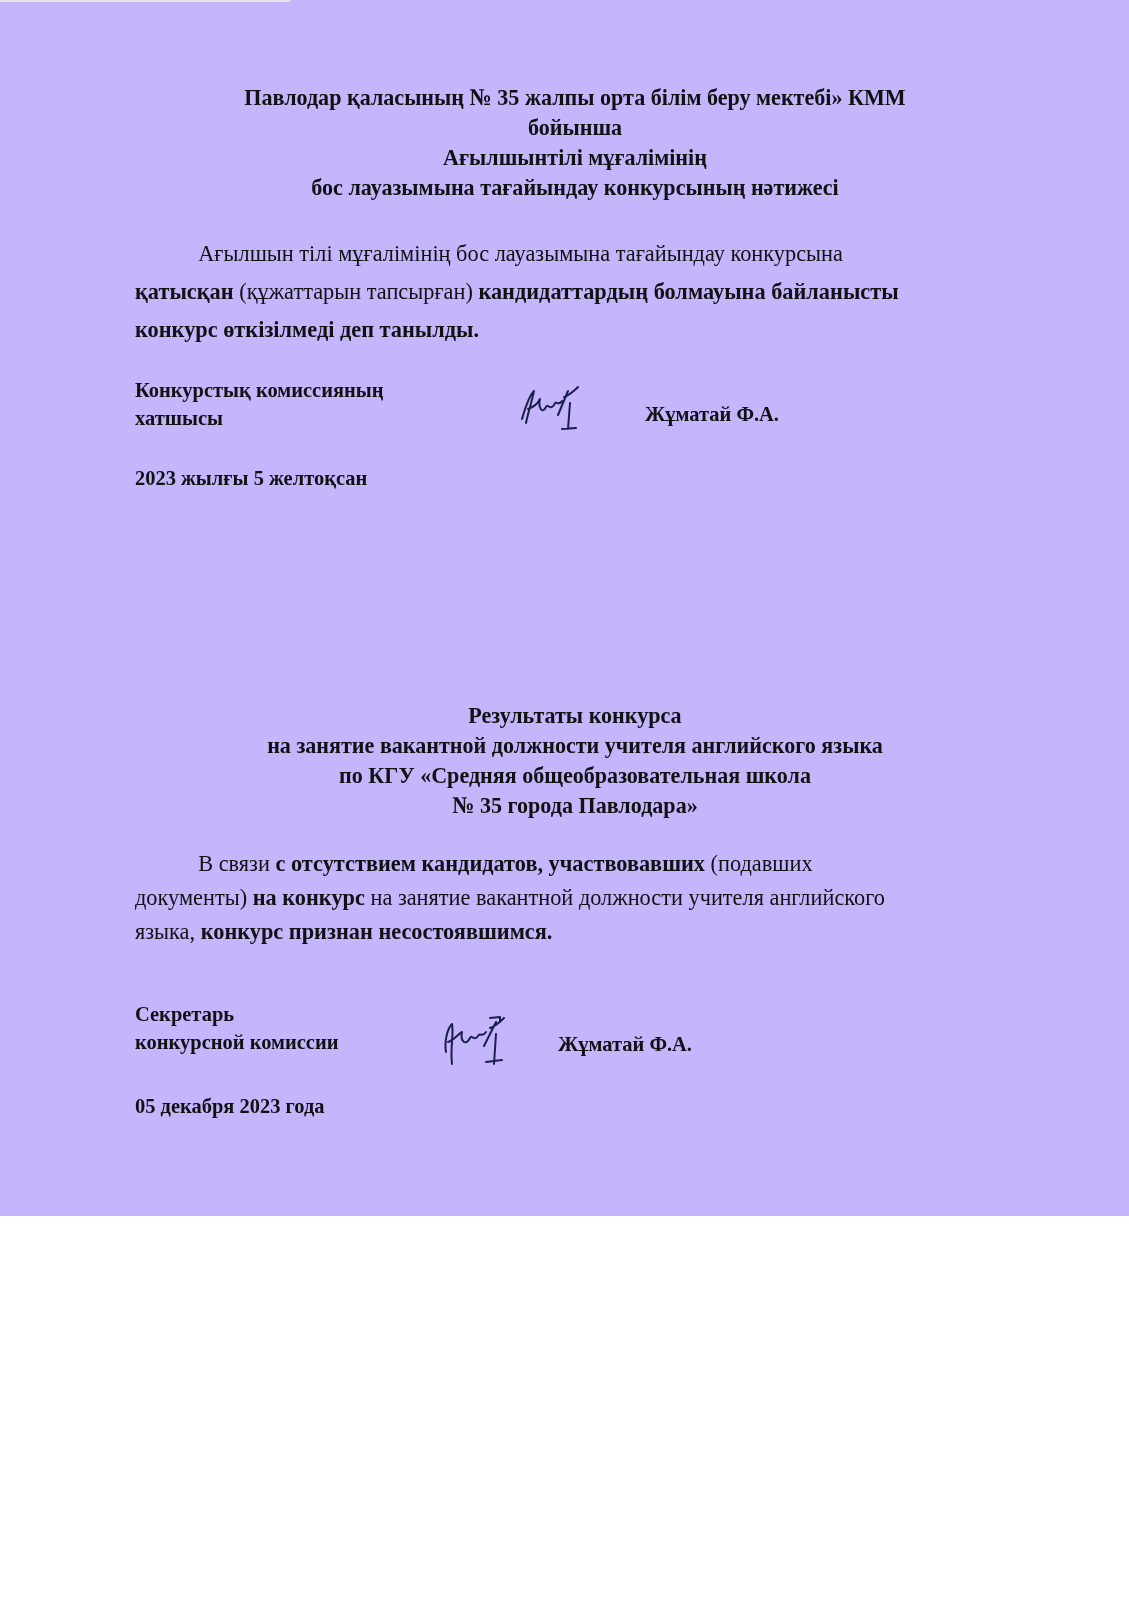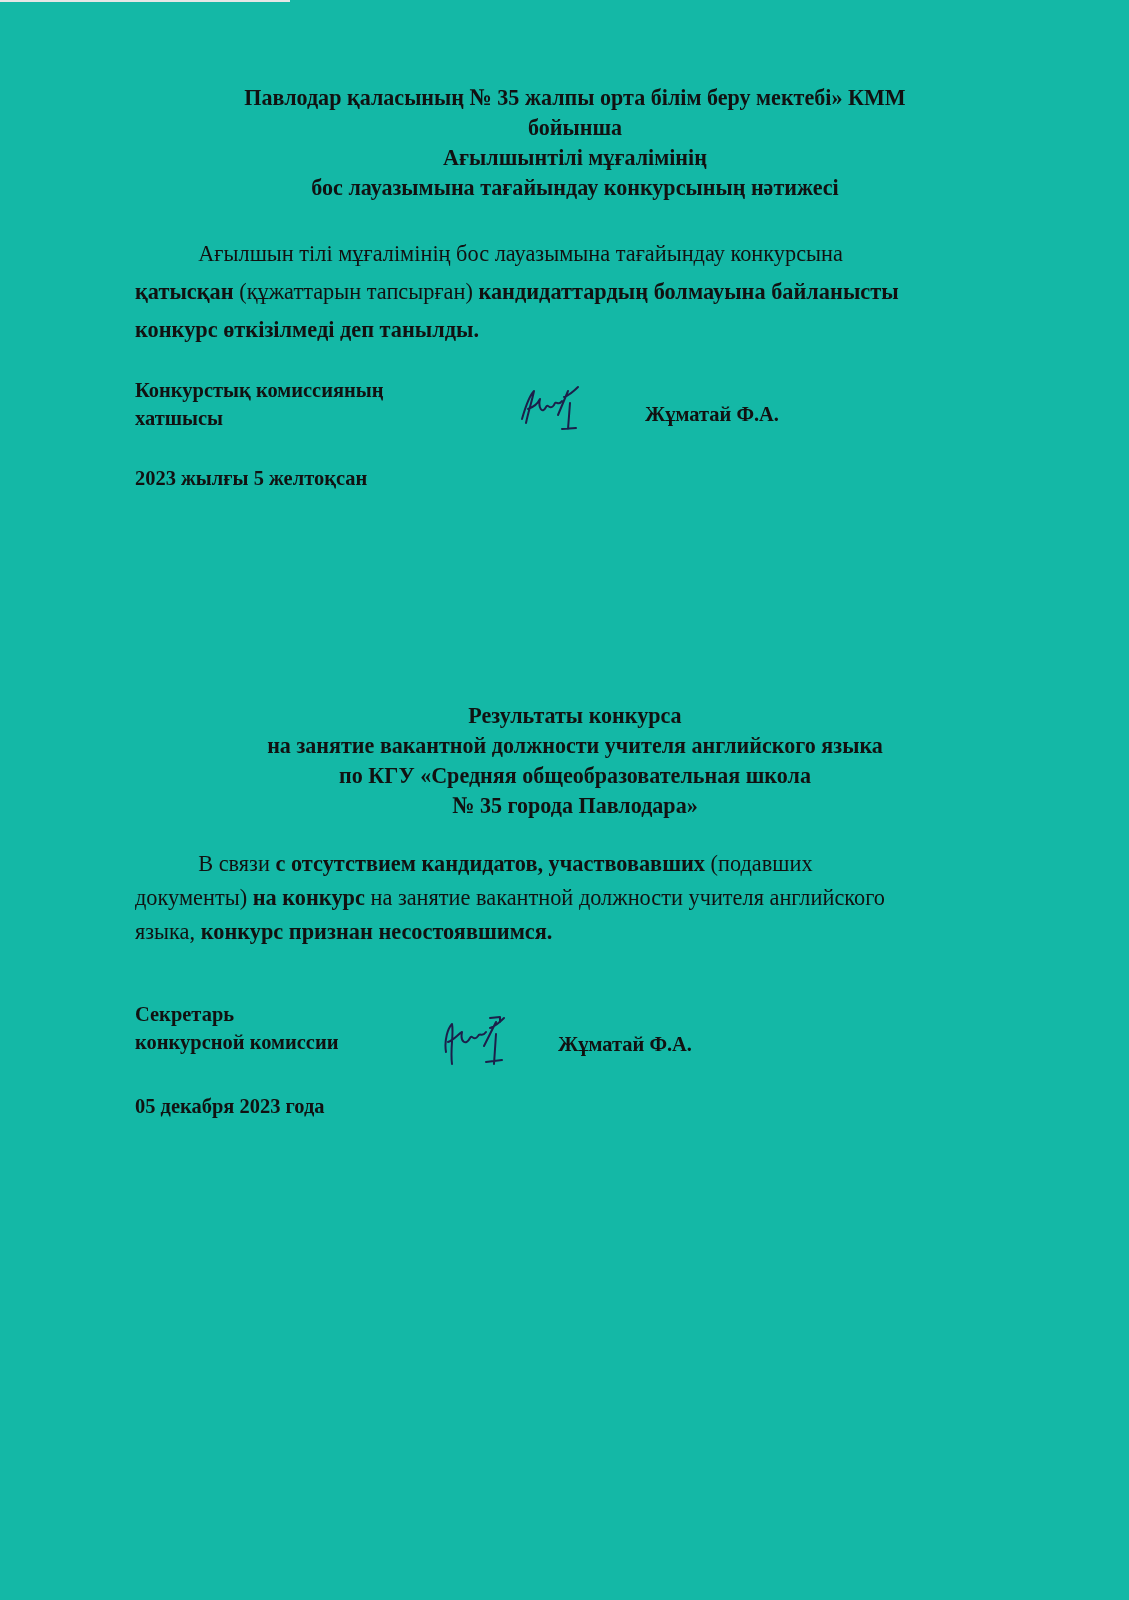--- a/index.html
+++ b/index.html
@@ -1,21 +1,21 @@
 <!DOCTYPE html>
 <html><head>
 <meta charset="utf-8">
 <style>
   html, body { margin: 0; padding: 0; background: #ffffff; }
   body {
     width: 1129px; height: 1600px; position: relative; overflow: hidden;
     font-family: "Liberation Serif", "DejaVu Serif", serif;
     color: #111111;
   }
-  .page { position: absolute; left: 0; top: 0; width: 1129px; height: 1600px; background: #14b8a6; }
+  .page { position: absolute; left: 0; top: 0; width: 1129px; height: 1216px; background: #c4b5fd; }
   .top-edge { position: absolute; left: 0; top: 0; width: 290px; height: 2px; background: #e6e6e6; }
   .title {
     position: absolute; left: 150px; width: 850px; text-align: center;
     font-weight: bold; font-size: 24px; line-height: 30px;
     transform: scaleX(0.92); transform-origin: center;
   }
   .line { display: block; white-space: nowrap; }
   .para {
     position: absolute; left: 135px; width: 900px;
     font-size: 24px; line-height: 38px; text-align: justify;

